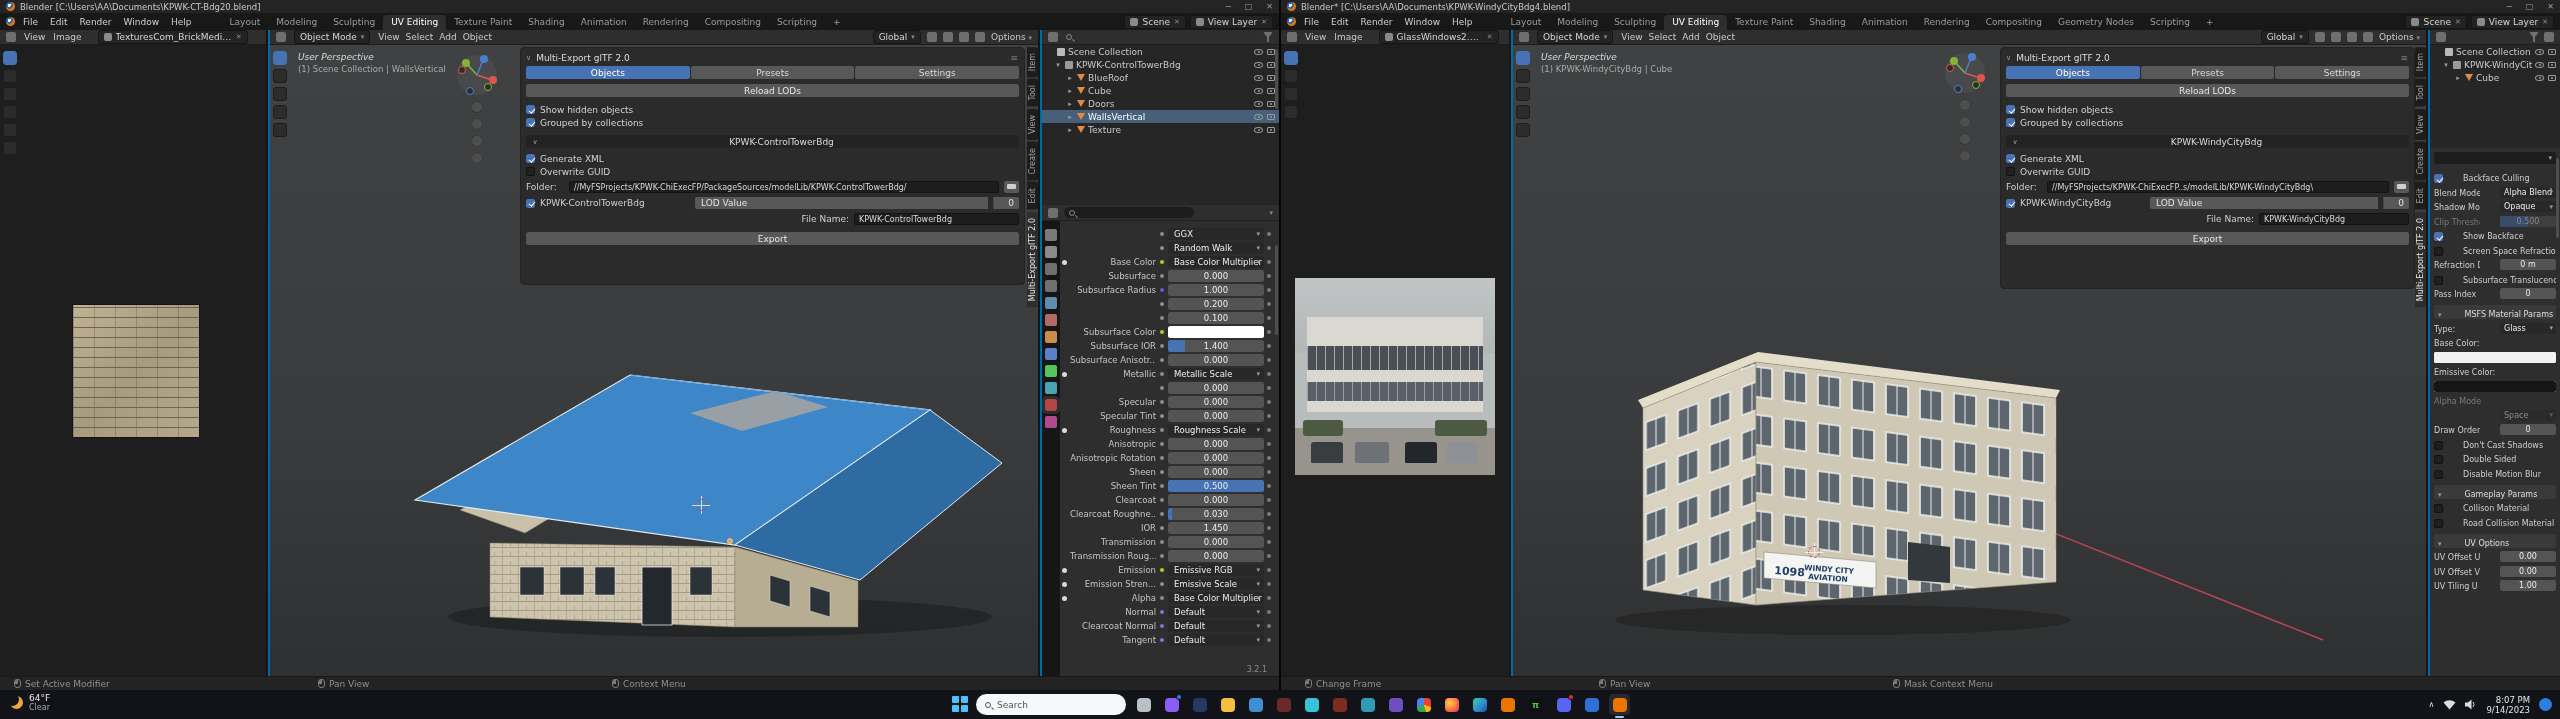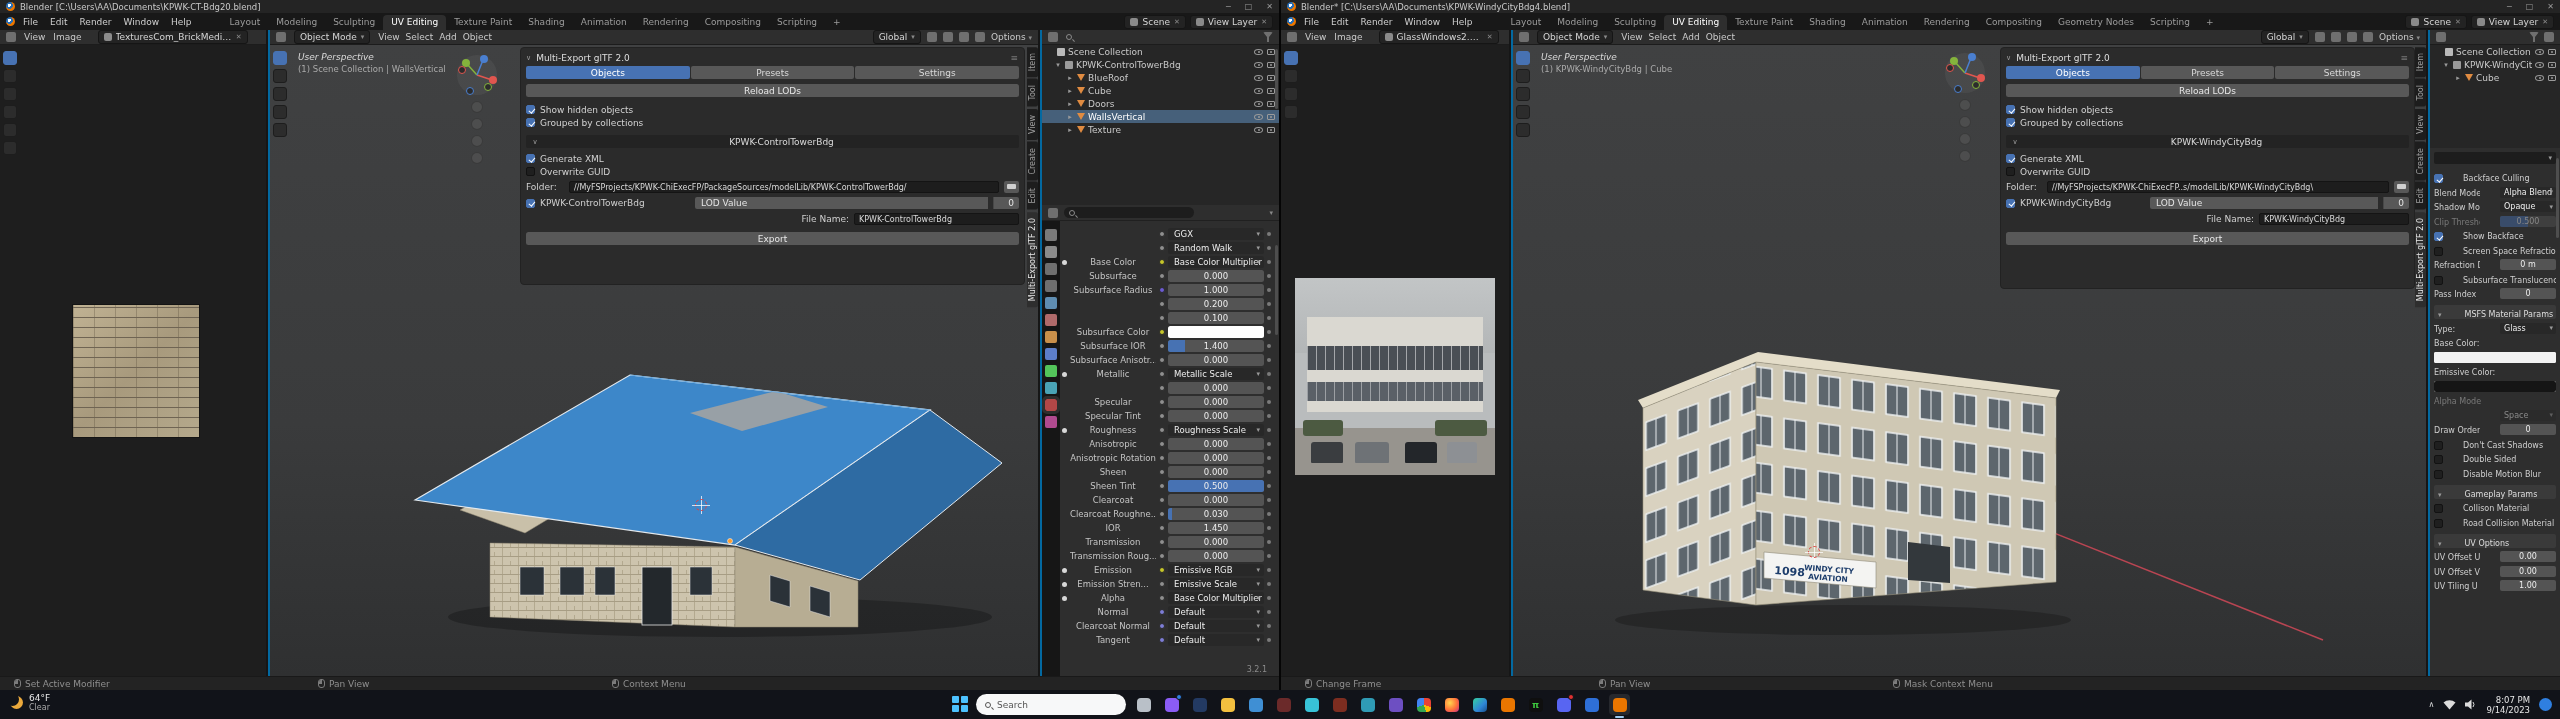--- a/index.html
+++ b/index.html
@@ -71,21 +71,21 @@
   .searchbox{flex:1;max-width:130px;height:11px;background:#1d1d1d;border-radius:6px;display:flex;align-items:center;padding:0 5px;color:#8a8a8a;}
   .mag{width:6px;height:6px;border:1px solid #8a8a8a;border-radius:50%;position:relative;flex:none;}
   .mag::after{content:"";position:absolute;left:5px;top:5px;width:3px;height:1px;background:#8a8a8a;transform:rotate(45deg);}
   .ptabs{position:absolute;left:0;top:16px;bottom:0;width:18px;background:#161616;display:flex;flex-direction:column;align-items:center;gap:5px;padding-top:8px;}
   .ptab{width:12px;height:12px;border-radius:2px;background:#5b5b5b;}
   .ptab.active{background:#b34747;outline:3px solid #2e2e2e;}
   .props-body{margin-left:18px;padding-top:6px;}
   .mrow{display:flex;align-items:center;height:14px;gap:3px;padding:0 8px 0 2px;}
   .linkdot{width:5px;height:5px;border-radius:50%;background:transparent;flex:none;}
   .mrow[data-linked="true"] .linkdot{background:#d8d8d8;}
-  .mlabel{width:86px;text-align:center;color:#c4c4c4;font-size:8.5px;white-space:nowrap;overflow:hidden;flex:none;}
+  .mlabel{width:86px;text-align:right;color:#c4c4c4;font-size:8.5px;white-space:nowrap;overflow:hidden;flex:none;}
   .socket{width:6px;height:6px;border-radius:50%;background:#8f8f8f;border:1px solid #2a2a2a;flex:none;}
   .mwidget{flex:1;height:12px;background:#545454;border-radius:2.5px;position:relative;display:flex;align-items:center;justify-content:center;overflow:hidden;}
   .mrow[data-type="dropdown"] .mwidget{background:#282828;justify-content:flex-start;padding-left:6px;}
   .mfill{position:absolute;left:0;top:0;bottom:0;width:0;background:#4772b3;}
   .msw{position:absolute;inset:0;display:none;}
   .mrow[data-type="color"] .msw{display:block;}
   .mval{position:relative;font-size:8.5px;color:#ededed;white-space:nowrap;}
   .marr{display:none;position:absolute;right:4px;color:#9a9a9a;font-size:7px;}
   .mrow[data-type="dropdown"] .marr{display:block;}
   .rdot{width:4px;height:4px;border-radius:50%;background:#7a7a7a;flex:none;}

